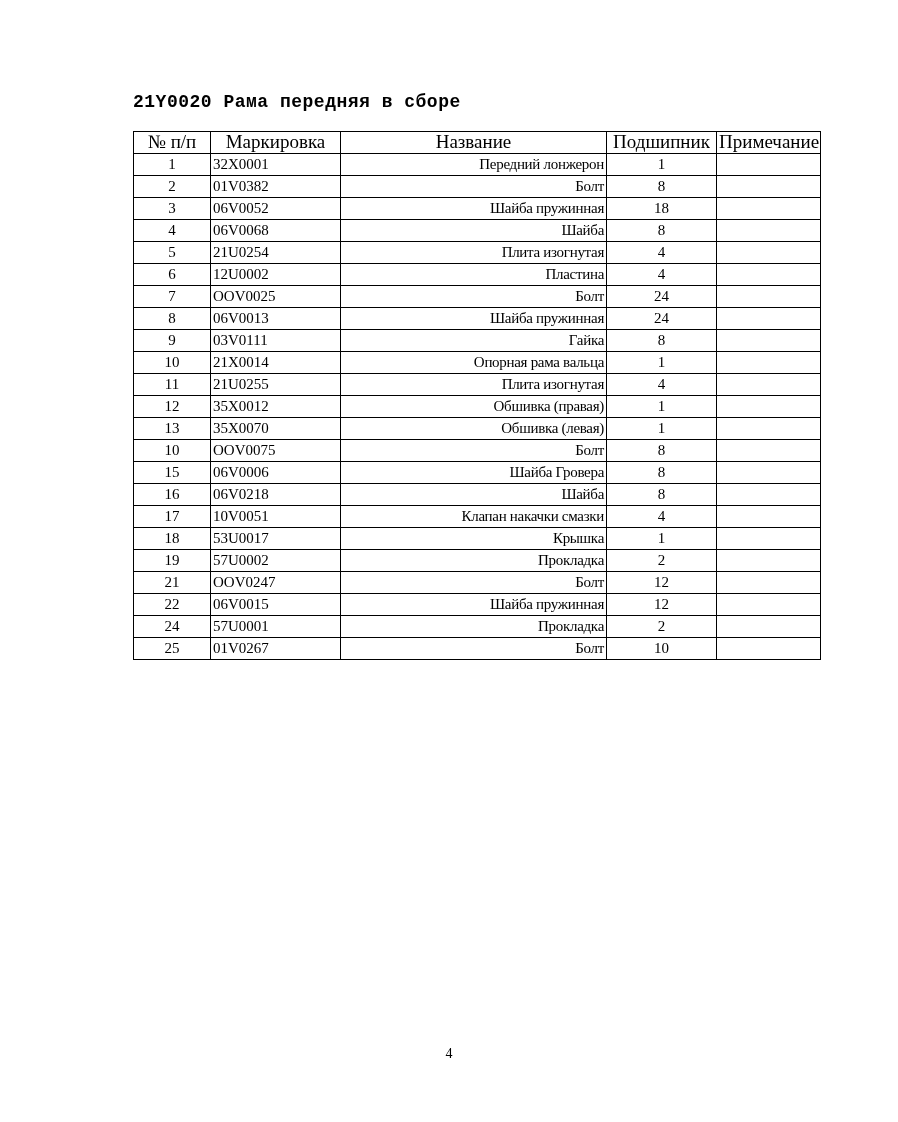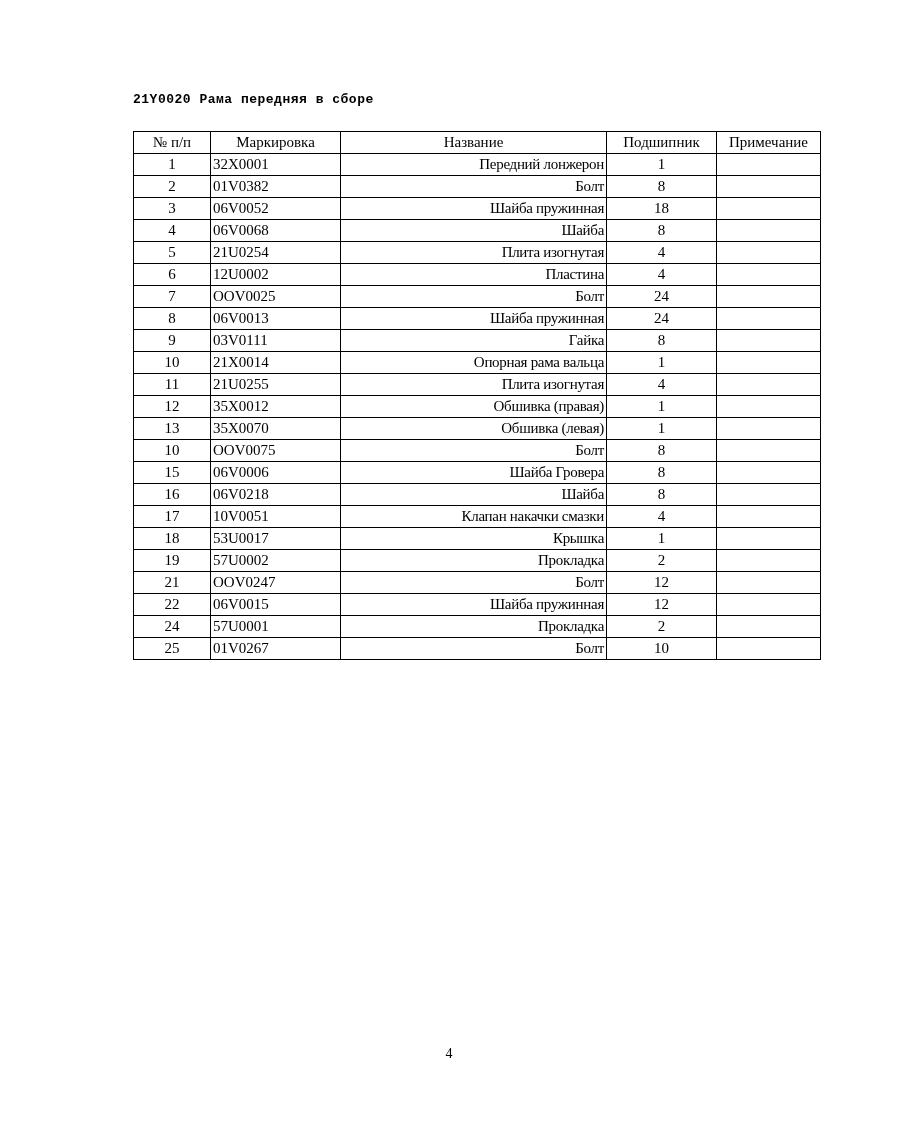--- a/index.html
+++ b/index.html
@@ -21,21 +21,21 @@
     width: 898px;
     height: 1122px;
     background: #ffffff;
   }
   .doc-title {
     position: absolute;
     left: 133px;
     top: 92px;
     font-family: "Liberation Mono", "DejaVu Sans Mono", monospace;
     font-weight: bold;
-    font-size: 13px;
+    font-size: 18px;
     letter-spacing: 0.5px;
     white-space: nowrap;
     text-align: right;
   }
   table.parts {
     position: absolute;
     left: 133px;
     top: 131px;
     border-collapse: collapse;
     table-layout: fixed;
@@ -48,21 +48,21 @@
     border: 1px solid #000000;
     height: 21px;
     padding: 0 2px;
     overflow: hidden;
     white-space: nowrap;
     font-weight: normal;
     line-height: 1.1;
   }
   table.parts th {
     text-align: center;
-    font-size: 15px;
+    font-size: 19px;
   }
   col.col-num   { width: 77px;  }
   col.col-mark  { width: 130px; }
   col.col-name  { width: 266px; }
   col.col-qty   { width: 110px; }
   col.col-note  { width: 104px; }
   td.c0 { text-align: center; }
   td.c1 { text-align: left; padding-left: 3px; }
   td.c2 { text-align: right; padding-left: 3px; letter-spacing: -0.3px; }
   td.c3 { text-align: center; }

